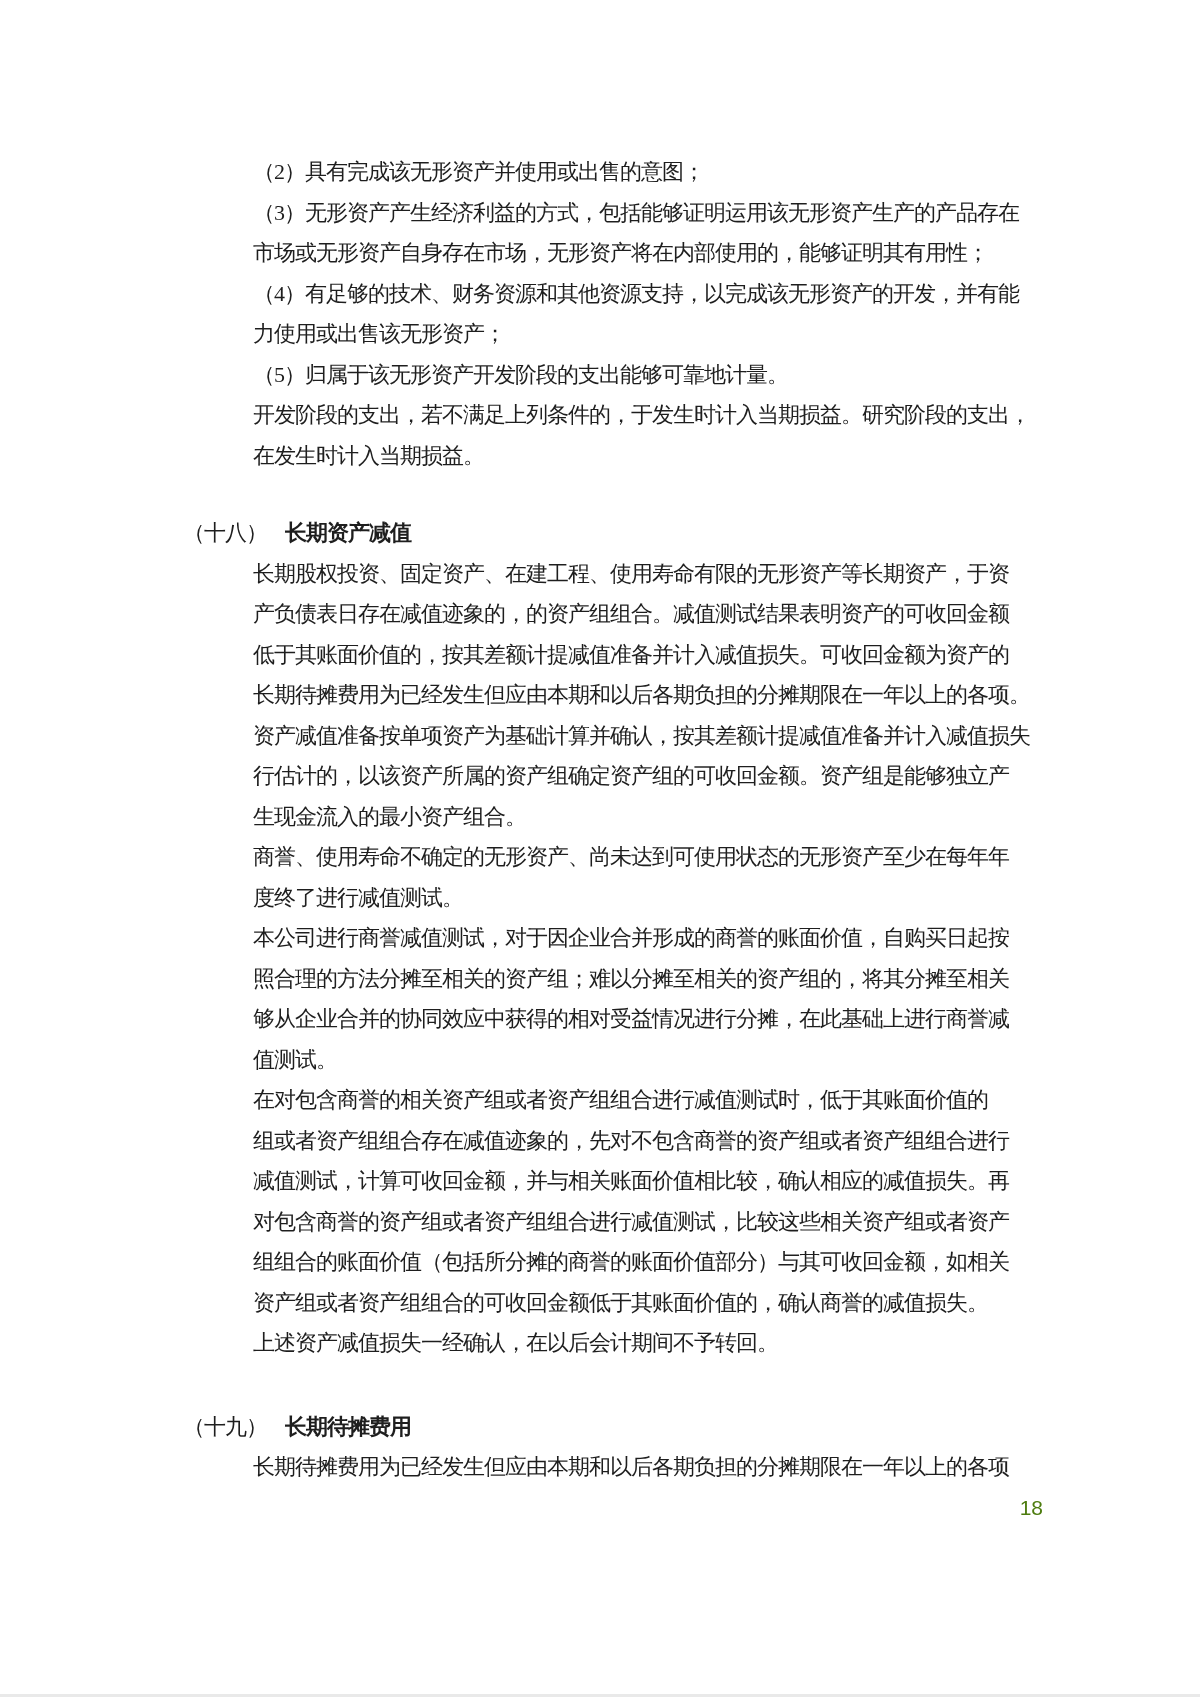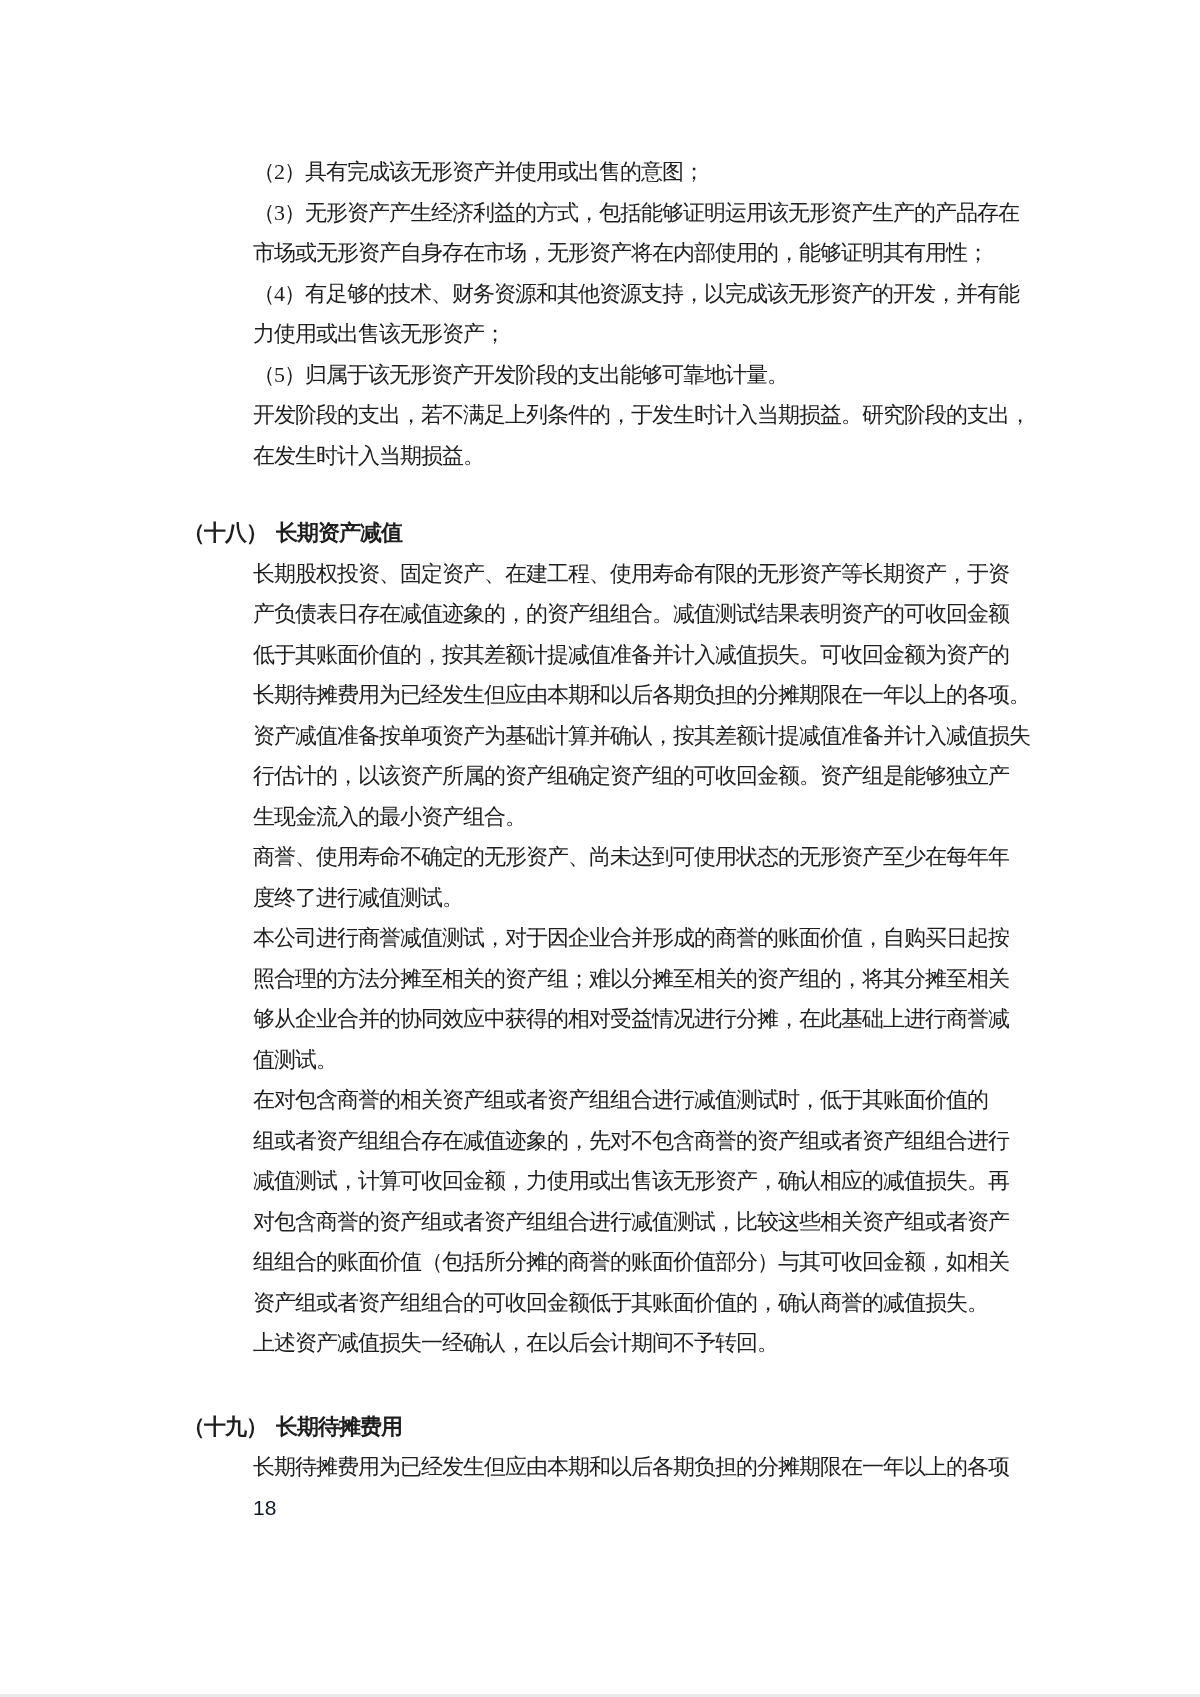--- a/index.html
+++ b/index.html
@@ -28,31 +28,31 @@
   }
   .intro { margin-top: 152px; }
   .heading {
     margin-left: -70px;
     font-size: 22px;
     letter-spacing: -1px;
     line-height: 40.5px;
     height: 40.5px;
     white-space: nowrap;
   }
-  .heading .num { font-weight: bold; }
-  .heading .title { font-weight: bold; margin-left: 9px; }
+  .heading .num { font-weight: normal; }
+  .heading .title { font-weight: bold; margin-left: 18px; }
   .h18 { margin-top: 37px; }
   .h19 { margin-top: 43px; }
   .footer {
     margin-top: 6px;
     font-family: "Liberation Sans", "DejaVu Sans", sans-serif;
     font-size: 21px;
     line-height: 28px;
-    text-align: left;
-    color: #0f172a;
+    text-align: right;
+    color: #4d7c0f;
   }
   .bottom-edge {
     position: absolute;
     left: 0; right: 0; bottom: 0;
     height: 3px;
     background: #e9e9e9;
   }
 </style>
 </head>
 <body>
@@ -84,21 +84,21 @@
       <div class="line">行估计的，以该资产所属的资产组确定资产组的可收回金额。资产组是能够独立产</div>
       <div class="line">生现金流入的最小资产组合。</div>
       <div class="line">商誉、使用寿命不确定的无形资产、尚未达到可使用状态的无形资产至少在每年年</div>
       <div class="line">度终了进行减值测试。</div>
       <div class="line">本公司进行商誉减值测试，对于因企业合并形成的商誉的账面价值，自购买日起按</div>
       <div class="line">照合理的方法分摊至相关的资产组；难以分摊至相关的资产组的，将其分摊至相关</div>
       <div class="line">够从企业合并的协同效应中获得的相对受益情况进行分摊，在此基础上进行商誉减</div>
       <div class="line">值测试。</div>
       <div class="line">在对包含商誉的相关资产组或者资产组组合进行减值测试时，低于其账面价值的</div>
       <div class="line">组或者资产组组合存在减值迹象的，先对不包含商誉的资产组或者资产组组合进行</div>
-      <div class="line">减值测试，计算可收回金额，力使用或出售该无形资产，确认相应的减值损失。再</div>
+      <div class="line">减值测试，计算可收回金额，并与相关账面价值相比较，确认相应的减值损失。再</div>
       <div class="line">对包含商誉的资产组或者资产组组合进行减值测试，比较这些相关资产组或者资产</div>
       <div class="line">组组合的账面价值（包括所分摊的商誉的账面价值部分）与其可收回金额，如相关</div>
       <div class="line">资产组或者资产组组合的可收回金额低于其账面价值的，确认商誉的减值损失。</div>
       <div class="line">上述资产减值损失一经确认，在以后会计期间不予转回。</div>
     </div>
 
     <div class="heading h19">
       <span class="num">（十九）</span><span class="title">长期待摊费用</span>
     </div>
 

